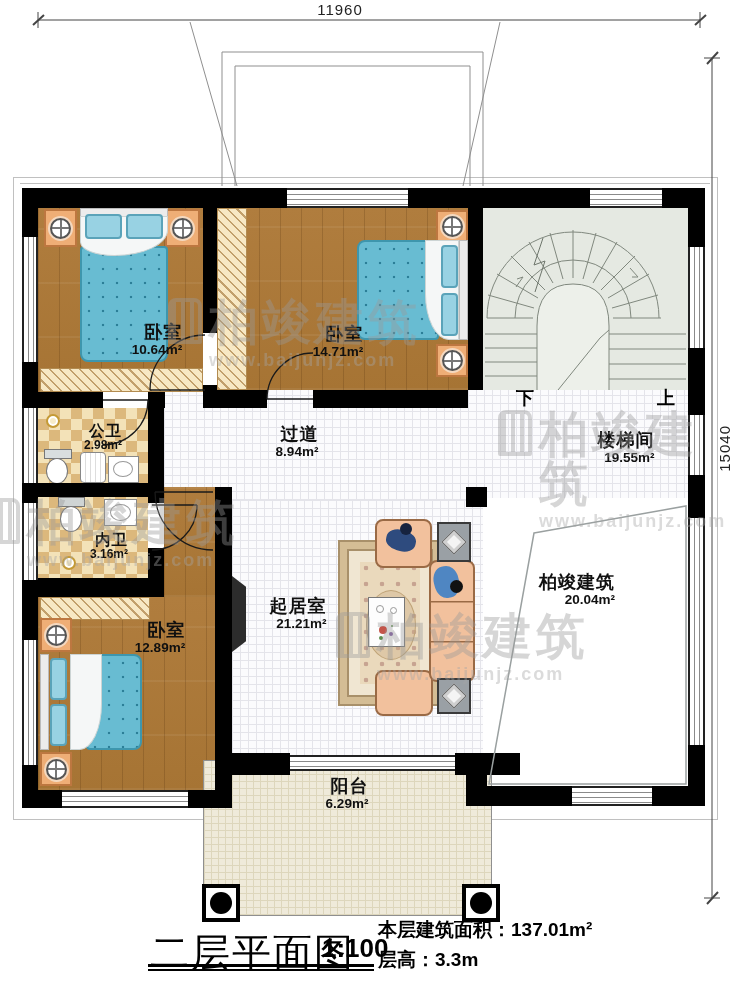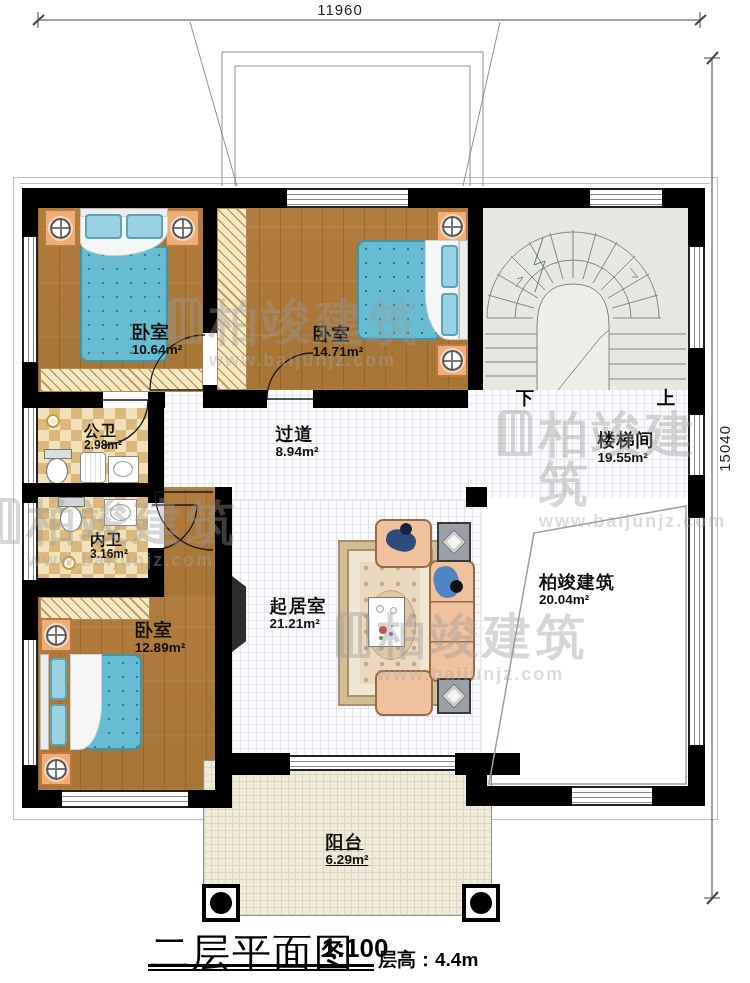--- a/index.html
+++ b/index.html
@@ -21,21 +21,21 @@
         repeating-linear-gradient(90deg,#e4e4ea 0 1px,transparent 1px 8px),#fbfbfd;}
   .checker{position:absolute;background:
         conic-gradient(#dcb87c 0 25%,#f3e2b8 0 50%,#dcb87c 0 75%,#f3e2b8 0) 0 0/22px 22px;}
   .sage{position:absolute;background:#e5e9e2;}
   .voidwhite{position:absolute;background:#fff;}
   .balcfloor{position:absolute;border:1px solid #8f8f8f;background:
         repeating-linear-gradient(0deg,#ddd6bc 0 1px,transparent 1px 7px),
         repeating-linear-gradient(90deg,#ddd6bc 0 1px,transparent 1px 7px),#efeada;}
   .closet{position:absolute;border:1px solid #b28b50;background:
         repeating-linear-gradient(45deg,rgba(150,100,35,.55) 0 1.5px,transparent 1.5px 7px),#f7e8c4;}
-  .rlabel{position:absolute;transform:translateX(-50%);text-align:left;color:#101010;
+  .rlabel{position:absolute;transform:translateX(-50%);text-align:right;color:#101010;
           font-weight:bold;line-height:1.12;white-space:nowrap;}
   .rlabel .rn{font-size:18px;letter-spacing:1px;}
   .rlabel .ra{font-size:13.5px;}
   .rlabel.sm .rn{font-size:15.5px;}
   .rlabel.sm .ra{font-size:12px;}
   .updown{position:absolute;transform:translateX(-50%);font-size:18px;font-weight:bold;color:#000;}
   .dimlabel{position:absolute;font-size:15px;color:#222;letter-spacing:1px;}
   .dim-v{writing-mode:vertical-rl;transform:rotate(180deg);}
   .nstand{position:absolute;background:#efae76;border:2px solid #bd7740;display:flex;
           align-items:center;justify-content:center;}
@@ -313,21 +313,21 @@
       <div class="ra">12.89m²</div>
   </div>
   <div class="rlabel" style="left:298px;top:596px;">
     <div class="rn">起居室</div>
       <div class="ra">21.21m²</div>
   </div>
   <div class="rlabel" style="left:577px;top:572px;">
     <div class="rn">柏竣建筑</div>
       <div class="ra">20.04m²</div>
   </div>
-  <div class="rlabel" style="left:347px;top:832px;text-decoration:underline;">
+  <div class="rlabel" style="left:347px;top:776px;">
     <div class="rn">阳台</div>
       <div class="ra">6.29m²</div>
   </div>
   <div class="updown" style="left:525px;top:386px;">下</div>
   <div class="updown" style="left:666px;top:386px;">上</div>
 
   <div class="wm" style="left:168px;top:298px;">
     <div class="wlogo"></div>
     <div>
         <div class="wtxt">柏竣建筑</div>
@@ -353,17 +353,20 @@
     <div>
         <div class="wtxt">柏竣建筑</div>
         <div class="wurl">www.baijunjz.com</div>
       </div>
   </div>
 
   <div class="title-cn" style="left:150px;top:926px;">二层平面图</div>
   <div class="title-scale" style="left:322px;top:933px;">1:100</div>
   <div class="uline" style="left:148px;top:964px;width:226px;height:2.5px;"></div>
   <div class="uline" style="left:148px;top:969px;width:226px;height:1.5px;"></div>
+  <div class="stat" style="left:378px;top:917px;">
+    <span>本层建筑面积：</span><span>137.01m²</span>
+  </div>
   <div class="stat" style="left:378px;top:947px;">
-    <span>层高：</span><span>4.4m</span>
+    <span>层高：</span><span>3.3m</span>
   </div>
 
 </div>
 
 </body></html>

